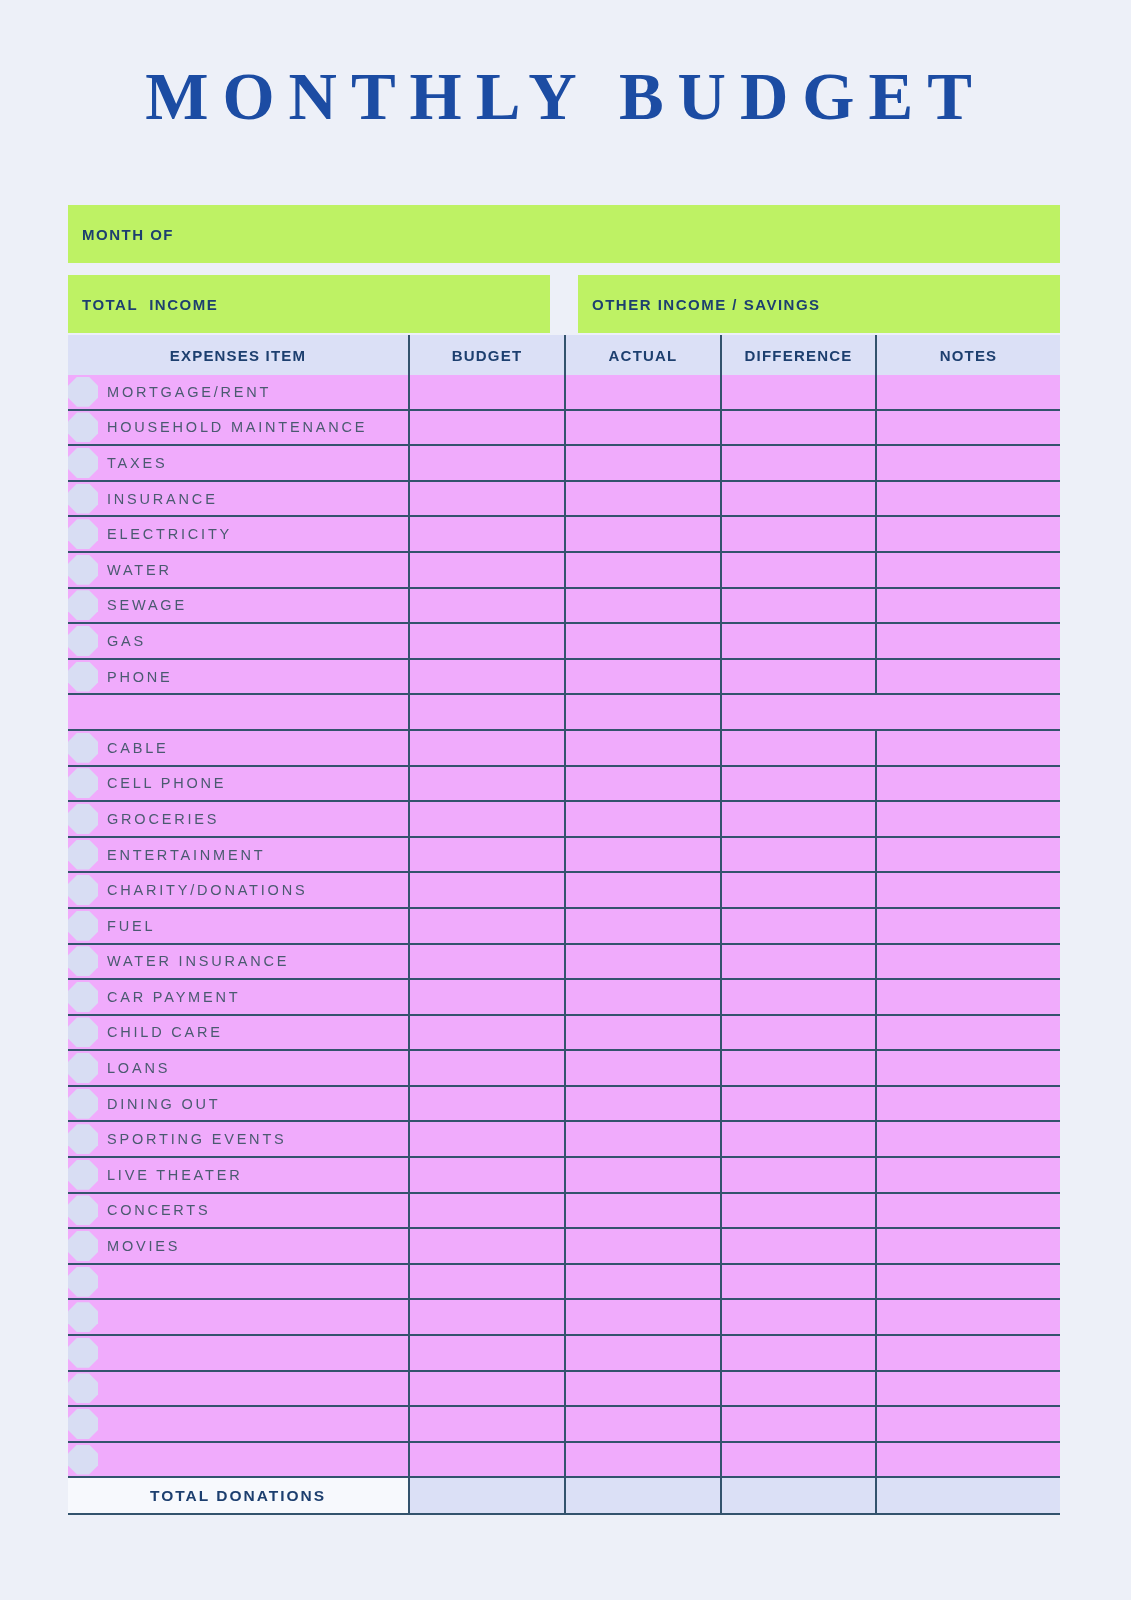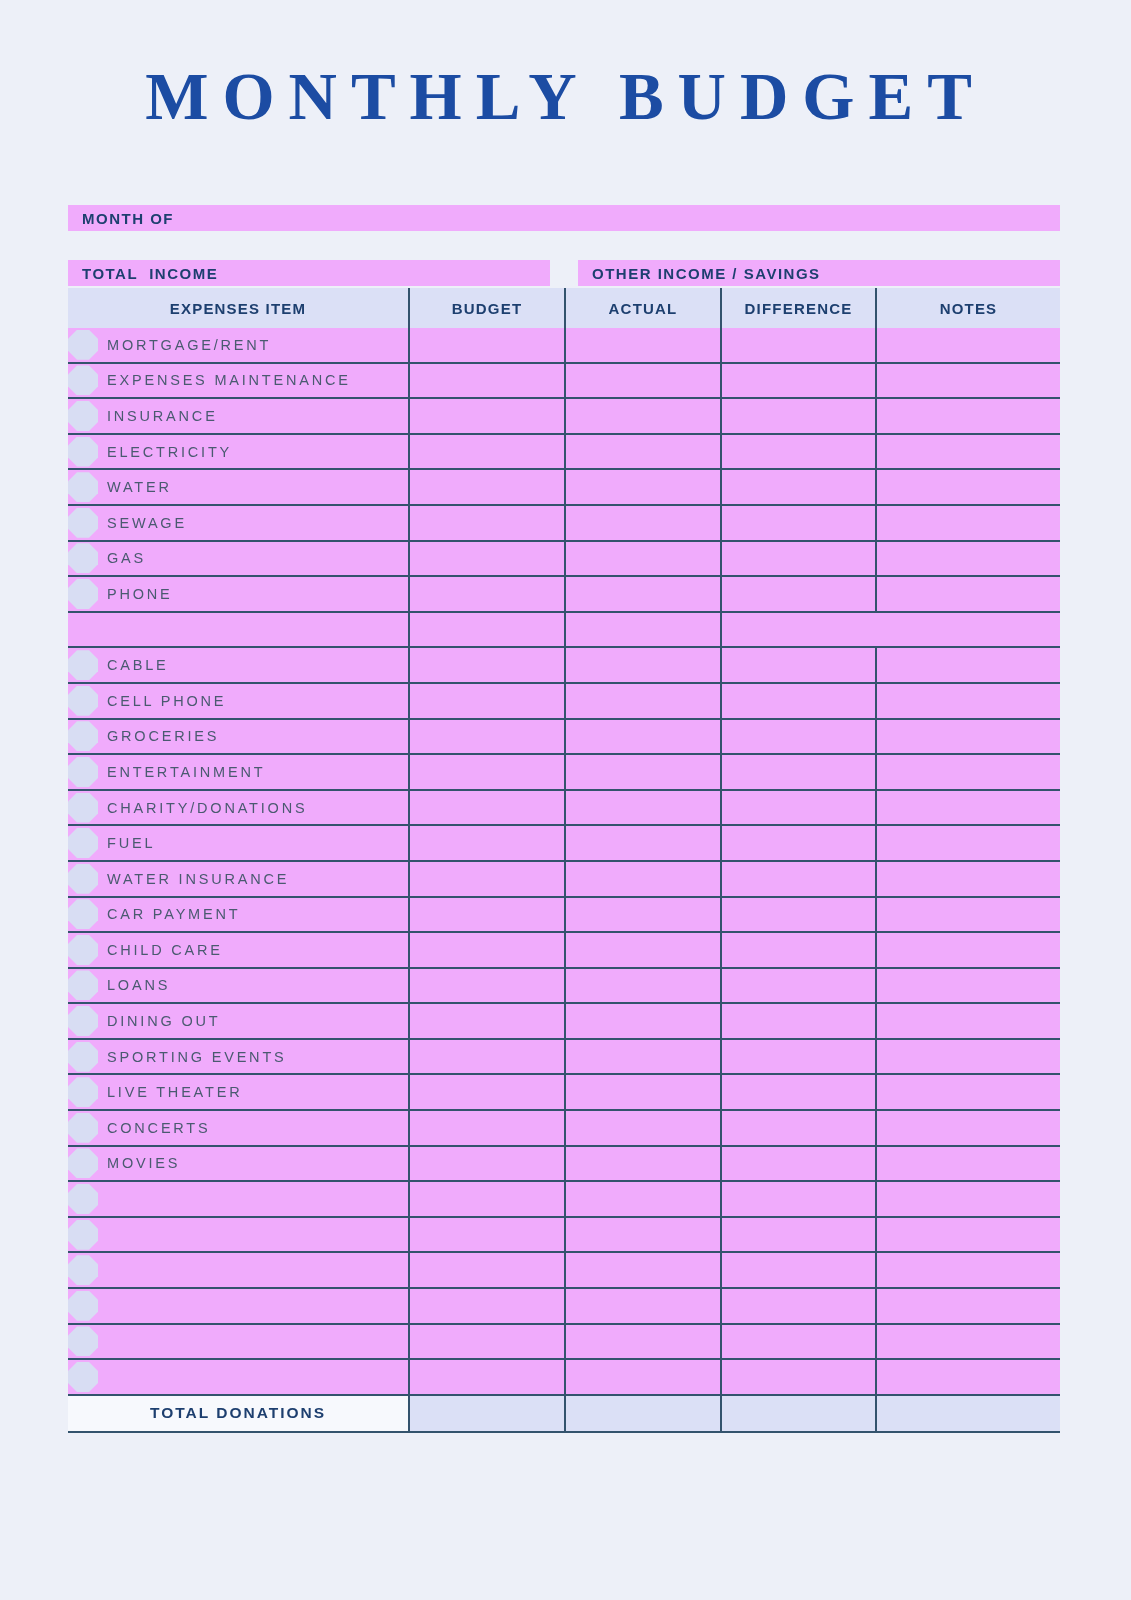--- a/index.html
+++ b/index.html
@@ -16,30 +16,30 @@
     text-align:center;
     font-family:"Liberation Serif", "DejaVu Serif", serif;
     font-size:67px; font-weight:600;
     letter-spacing:14px;
     color:#1c4ca3;
     white-space:pre;
   }
   .content { position:absolute; left:68px; top:205px; width:992px; }
 
   .bar {
-    background:#f0abfc;
-    height:26px;
+    background:#bef264;
+    height:58px;
     display:flex; align-items:center;
     padding-left:14px;
   }
   .bar-label {
     color:#1d3f6f; font-size:15px; font-weight:bold;
     letter-spacing:1.5px; white-space:pre;
   }
-  .income-row { display:flex; gap:28px; margin-top:29px; }
+  .income-row { display:flex; gap:28px; margin-top:12px; }
   .income-row .bar { flex:1; }
 
   .table { margin-top:2px; }
   .trow {
     display:grid;
     grid-template-columns:340px 156px 156px 155px 185px;
   }
   .trow > .cell { border-left:2px solid #33536d; }
   .trow > .cell:first-child { border-left:none; }
 
@@ -117,21 +117,31 @@
               <span class="item-label">MORTGAGE/RENT</span>
             </div>
             <div class="cell"></div>
             <div class="cell"></div>
             <div class="cell"></div>
             <div class="cell"></div>
           </div>
           <div class="trow item-row">
             <div class="cell item-cell">
               <span class="bullet"></span>
-              <span class="item-label">EXPENSES MAINTENANCE</span>
+              <span class="item-label">HOUSEHOLD MAINTENANCE</span>
+            </div>
+            <div class="cell"></div>
+            <div class="cell"></div>
+            <div class="cell"></div>
+            <div class="cell"></div>
+          </div>
+          <div class="trow item-row">
+            <div class="cell item-cell">
+              <span class="bullet"></span>
+              <span class="item-label">TAXES</span>
             </div>
             <div class="cell"></div>
             <div class="cell"></div>
             <div class="cell"></div>
             <div class="cell"></div>
           </div>
           <div class="trow item-row">
             <div class="cell item-cell">
               <span class="bullet"></span>
               <span class="item-label">INSURANCE</span>

